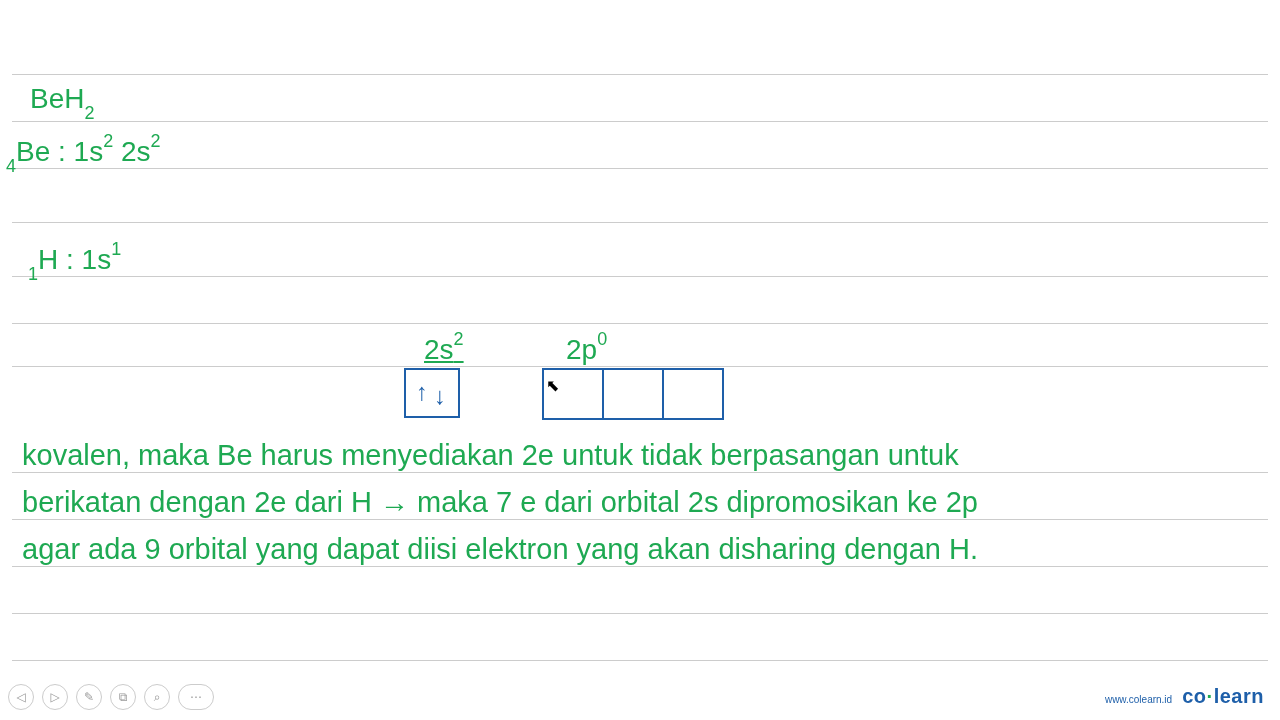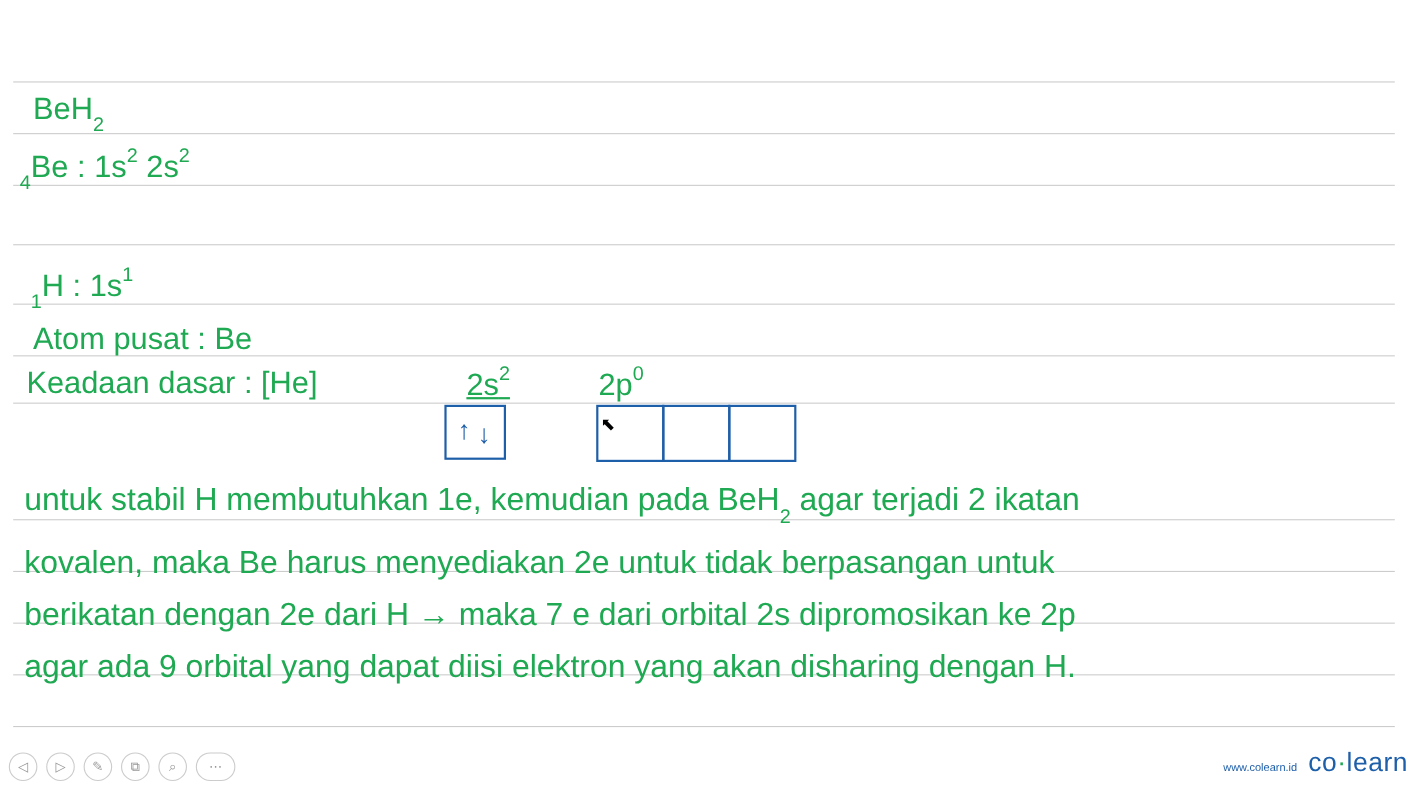--- a/index.html
+++ b/index.html
@@ -78,33 +78,33 @@
       color: #999;
       background: #fff;
     }
     .tool-btn.wide {
       width: 36px;
       border-radius: 13px;
     }
     .footer-right {
       position: absolute;
       bottom: 12px;
-      right: 0;
+      right: 16px;
       display: flex;
       align-items: baseline;
       gap: 10px;
     }
     .footer-url {
       color: #1e5fa9;
       font-size: 10px;
     }
     .footer-logo {
       color: #1e5fa9;
-      font-size: 24px;
-      font-weight: 400;
+      font-size: 20px;
+      font-weight: 700;
       letter-spacing: 0.5px;
       text-align: center;
     }
     .footer-logo .dot { color: #1ea952; }
     .cursor {
       position: absolute;
       font-size: 16px;
       color: #000;
     }
   </style>
@@ -122,62 +122,53 @@
   <div class="ruled-line" style="top:472px"></div>
   <div class="ruled-line" style="top:519px"></div>
   <div class="ruled-line" style="top:566px"></div>
   <div class="ruled-line" style="top:613px"></div>
   <div class="ruled-line" style="top:660px"></div>
 
   <div class="text-line" style="left:30px; top:85px">
     <span>BeH</span><span class="sub">2</span>
   </div>
 
-  <div class="text-line" style="left:18px; top:136px">
+  <div class="text-line" style="left:6px; top:136px">
     <span class="sub">4</span><span>Be : 1s</span><span class="sup">2</span><span> 2s</span><span class="sup">2</span>
   </div>
 
 
   <div class="text-line" style="left:28px; top:244px">
     <span class="sub">1</span><span>H : 1s</span><span class="sup">1</span>
   </div>
 
-  <div class="text-line" style="left:30px; top:294px">
-    <span>Atom pusat : Be</span>
-  </div>
 
-  <div class="text-line" style="left:24px; top:334px">
-    <span>Keadaan dasar : [He]</span>
-  </div>
 
   <div class="text-line" style="left:400px; top:334px; text-decoration: underline; margin-left: 24px;">
     <span>2s</span><span class="sup">2</span>
   </div>
 
-  <div class="text-line" style="left:544px; top:334px">
+  <div class="text-line" style="left:566px; top:334px">
     <span>2p</span><span class="sup">0</span>
   </div>
 
   <div class="orbital-box" style="left:404px; top:368px; width:56px; height:50px;">
     <span class="arrow-up" style="left:10px; top:8px;">↑</span>
     <span class="arrow-down" style="left:28px; top:12px;">↓</span>
   </div>
 
   <div class="orbital-group" style="left:542px; top:368px;">
     <div class="orbital-cell"></div>
     <div class="orbital-cell"></div>
     <div class="orbital-cell"></div>
   </div>
 
   <span class="cursor" style="left:546px; top:376px;">⬉</span>
 
   <div class="notes">
-    <div>
-      <span>untuk stabil H membutuhkan 1e, kemudian pada BeH</span><span class="sub">2</span><span> agar terjadi 2 ikatan</span>
-    </div>
     <div>kovalen, maka Be harus menyediakan 2e untuk tidak berpasangan untuk</div>
     <div>berikatan dengan 2e dari H → maka 7 e dari orbital 2s dipromosikan ke 2p</div>
     <div> agar ada 9 orbital yang dapat diisi elektron yang akan disharing dengan H.</div>
   </div>
 </div>
 
 <div class="toolbar">
   <div class="tool-btn">
       <span>◁</span>
     </div>

